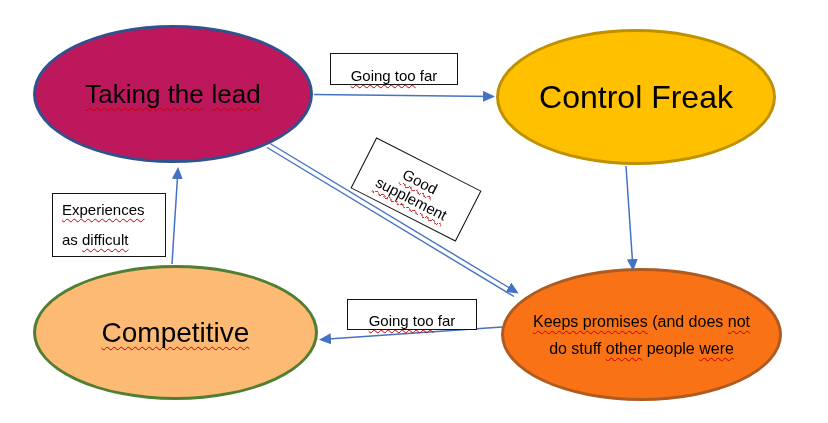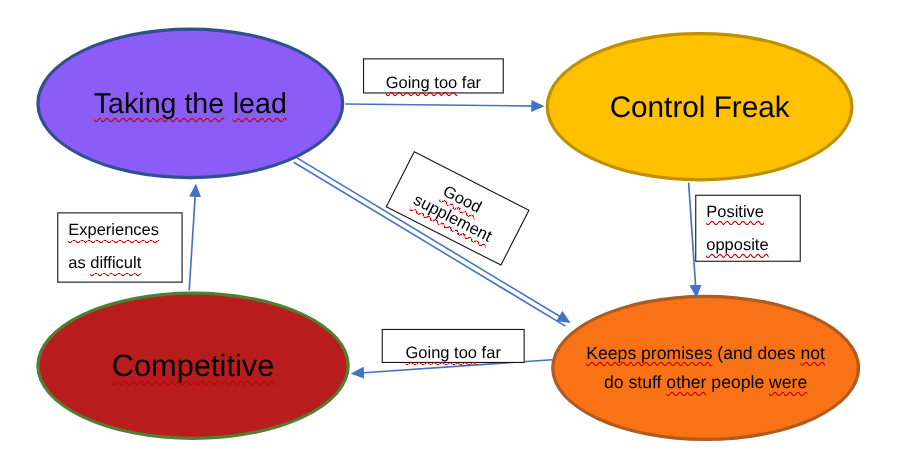--- a/index.html
+++ b/index.html
@@ -31,29 +31,29 @@
   }
   .biglabel .sq { text-underline-offset:4px; }
   .gap { margin-left:0.30em; }
   .orange-text { font-size:16px; line-height:27px; padding:0 14px; }
 </style>
 </head>
 <body>
 
 <div class="canvas">
 
-  <div class="ellipse biglabel" style="left: 33px; top: 25px; width: 280px; height: 138px; font-size: 26px; background: #8b5cf6; border-color: rgb(47, 82, 143);">
+  <div class="ellipse biglabel" style="left: 33px; top: 25px; width: 280px; height: 138px; font-size: 26px; background: #be185d; border-color: rgb(47, 82, 143);">
     <span><span class="sq">Taking the</span><span class="sq gap">lead</span></span>
   </div>
 
-  <div class="ellipse biglabel" style="left: 496px; top: 29px; width: 280px; height: 136px; font-size: 27px; background: rgb(255, 192, 0); border-color: rgb(191, 144, 0);">
+  <div class="ellipse biglabel" style="left: 496px; top: 29px; width: 280px; height: 136px; font-size: 32px; background: rgb(255, 192, 0); border-color: rgb(191, 144, 0);">
     <span>Control Freak</span>
   </div>
 
-  <div class="ellipse biglabel" style="left: 33px; top: 265px; width: 285px; height: 135px; font-size: 28px; background: #b91c1c; border-color: rgb(80, 126, 50); text-align: right;">
+  <div class="ellipse biglabel" style="left: 33px; top: 265px; width: 285px; height: 135px; font-size: 28px; background: #fdba74; border-color: rgb(80, 126, 50); text-align: right;">
     <span class="sq">Competitive</span>
   </div>
 
   <div class="ellipse" style="left: 501px; top: 268px; width: 281px; height: 133px; background: #f97316; border-color: rgb(174, 90, 33);">
     <div class="orange-text">
       <div><span class="sq">Keeps promises</span><span> (and does </span><span class="sq">not</span></div>
       <div><span>do stuff </span><span class="sq">other</span><span> people </span><span class="sq">were</span></div>
     </div>
   </div>
 
@@ -73,24 +73,20 @@
 
   <div class="labelbox flexcenter" style="left:330px; top:53px; width:128px; height:32px;">
     <span><span class="sq">Going too</span><span> far</span></span>
   </div>
 
   <div class="labelbox" style="left:52px; top:193px; width:114px; height:64px; padding-top:1px;">
     <div class="bline"><span class="sq">Experiences</span></div>
     <div class="bline"><span>as </span><span class="sq">difficult</span></div>
   </div>
 
-  <div class="labelbox" style="left:632px; top:177px; width:96px; height:61px;">
-    <div class="bline"><span class="sq">Positive</span></div>
-    <div class="bline"><span class="sq">opposite</span></div>
-  </div>
 
   <div class="labelbox goodbox" style="left:357px; top:161px; width:118px; height:57px;">
     <div class="gline"><span class="sq">Good</span></div>
     <div class="gline"><span class="sq">supplement</span></div>
   </div>
 
   <div class="labelbox flexcenter" style="left:347px; top:299px; width:130px; height:31px;">
     <span><span class="sq">Going too</span><span> far</span></span>
   </div>
 

